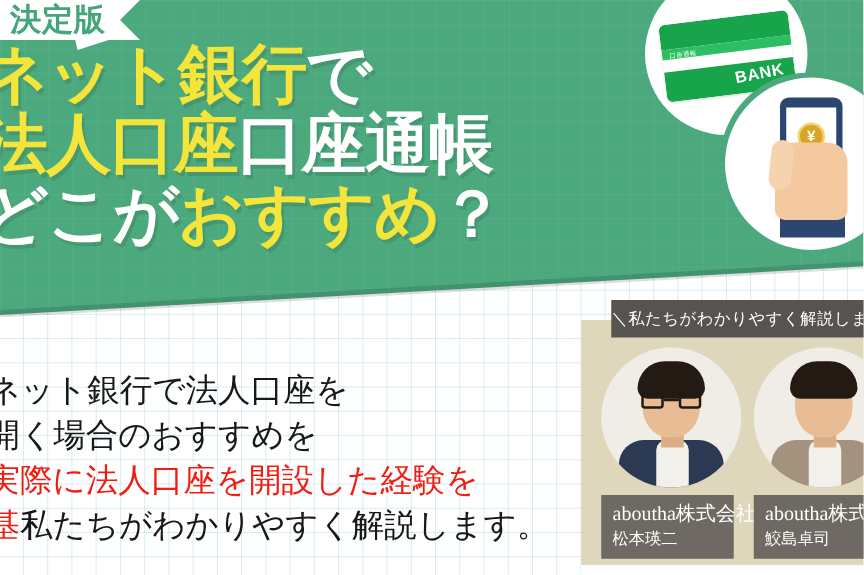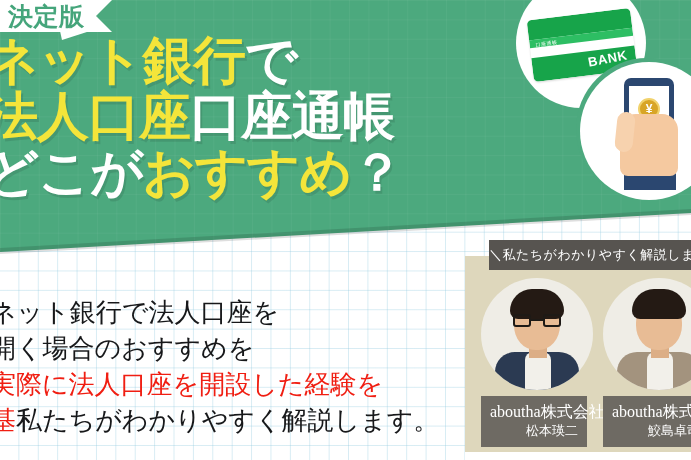--- a/index.html
+++ b/index.html
@@ -368,21 +368,20 @@
     font-size: 16px;
     line-height: 18px;
     white-space: nowrap;
     font-family: "Liberation Serif", "DejaVu Serif", serif;
   }
   .nc-name {
     font-size: 13px;
     line-height: 19px;
     white-space: nowrap;
     font-family: "Liberation Serif", "DejaVu Serif", serif;
-    text-align: right;
   }
 </style>
 </head>
 <body>
 
 <div id="banner">
 
   <div class="paper-bg"></div>
 
   <div class="header-green"></div>

